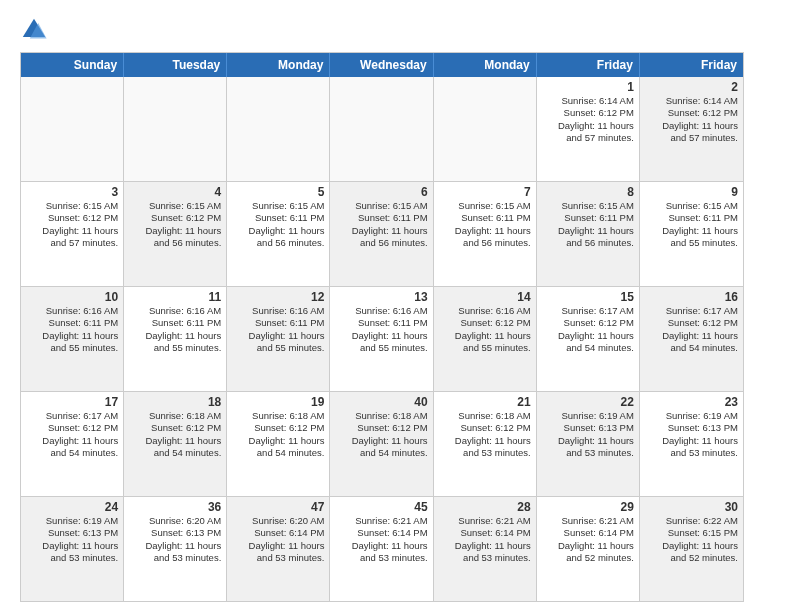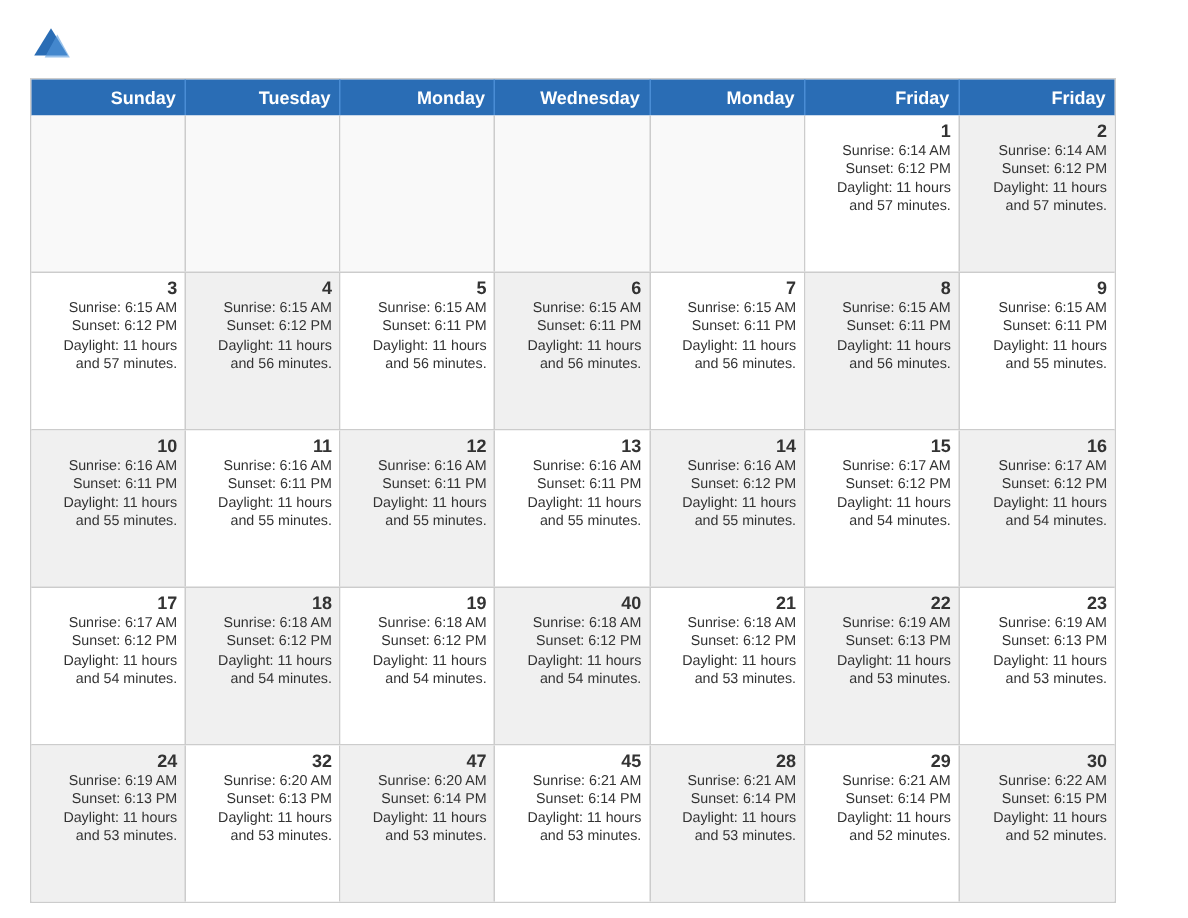--- a/index.html
+++ b/index.html
@@ -243,21 +243,21 @@
             <span class="day-num">23</span>
             <div class="day-info">Sunrise: 6:19 AM<br>Sunset: 6:13 PM<br>Daylight: 11 hours and 53 minutes.</div>
           </div>
         </div>
         <div class="cal-row">
           <div class="cal-cell shaded">
             <span class="day-num">24</span>
             <div class="day-info">Sunrise: 6:19 AM<br>Sunset: 6:13 PM<br>Daylight: 11 hours and 53 minutes.</div>
           </div>
           <div class="cal-cell">
-            <span class="day-num">32</span>
+            <span class="day-num">36</span>
             <div class="day-info">Sunrise: 6:20 AM<br>Sunset: 6:13 PM<br>Daylight: 11 hours and 53 minutes.</div>
           </div>
           <div class="cal-cell shaded">
             <span class="day-num">47</span>
             <div class="day-info">Sunrise: 6:20 AM<br>Sunset: 6:14 PM<br>Daylight: 11 hours and 53 minutes.</div>
           </div>
           <div class="cal-cell">
             <span class="day-num">45</span>
             <div class="day-info">Sunrise: 6:21 AM<br>Sunset: 6:14 PM<br>Daylight: 11 hours and 53 minutes.</div>
           </div>

